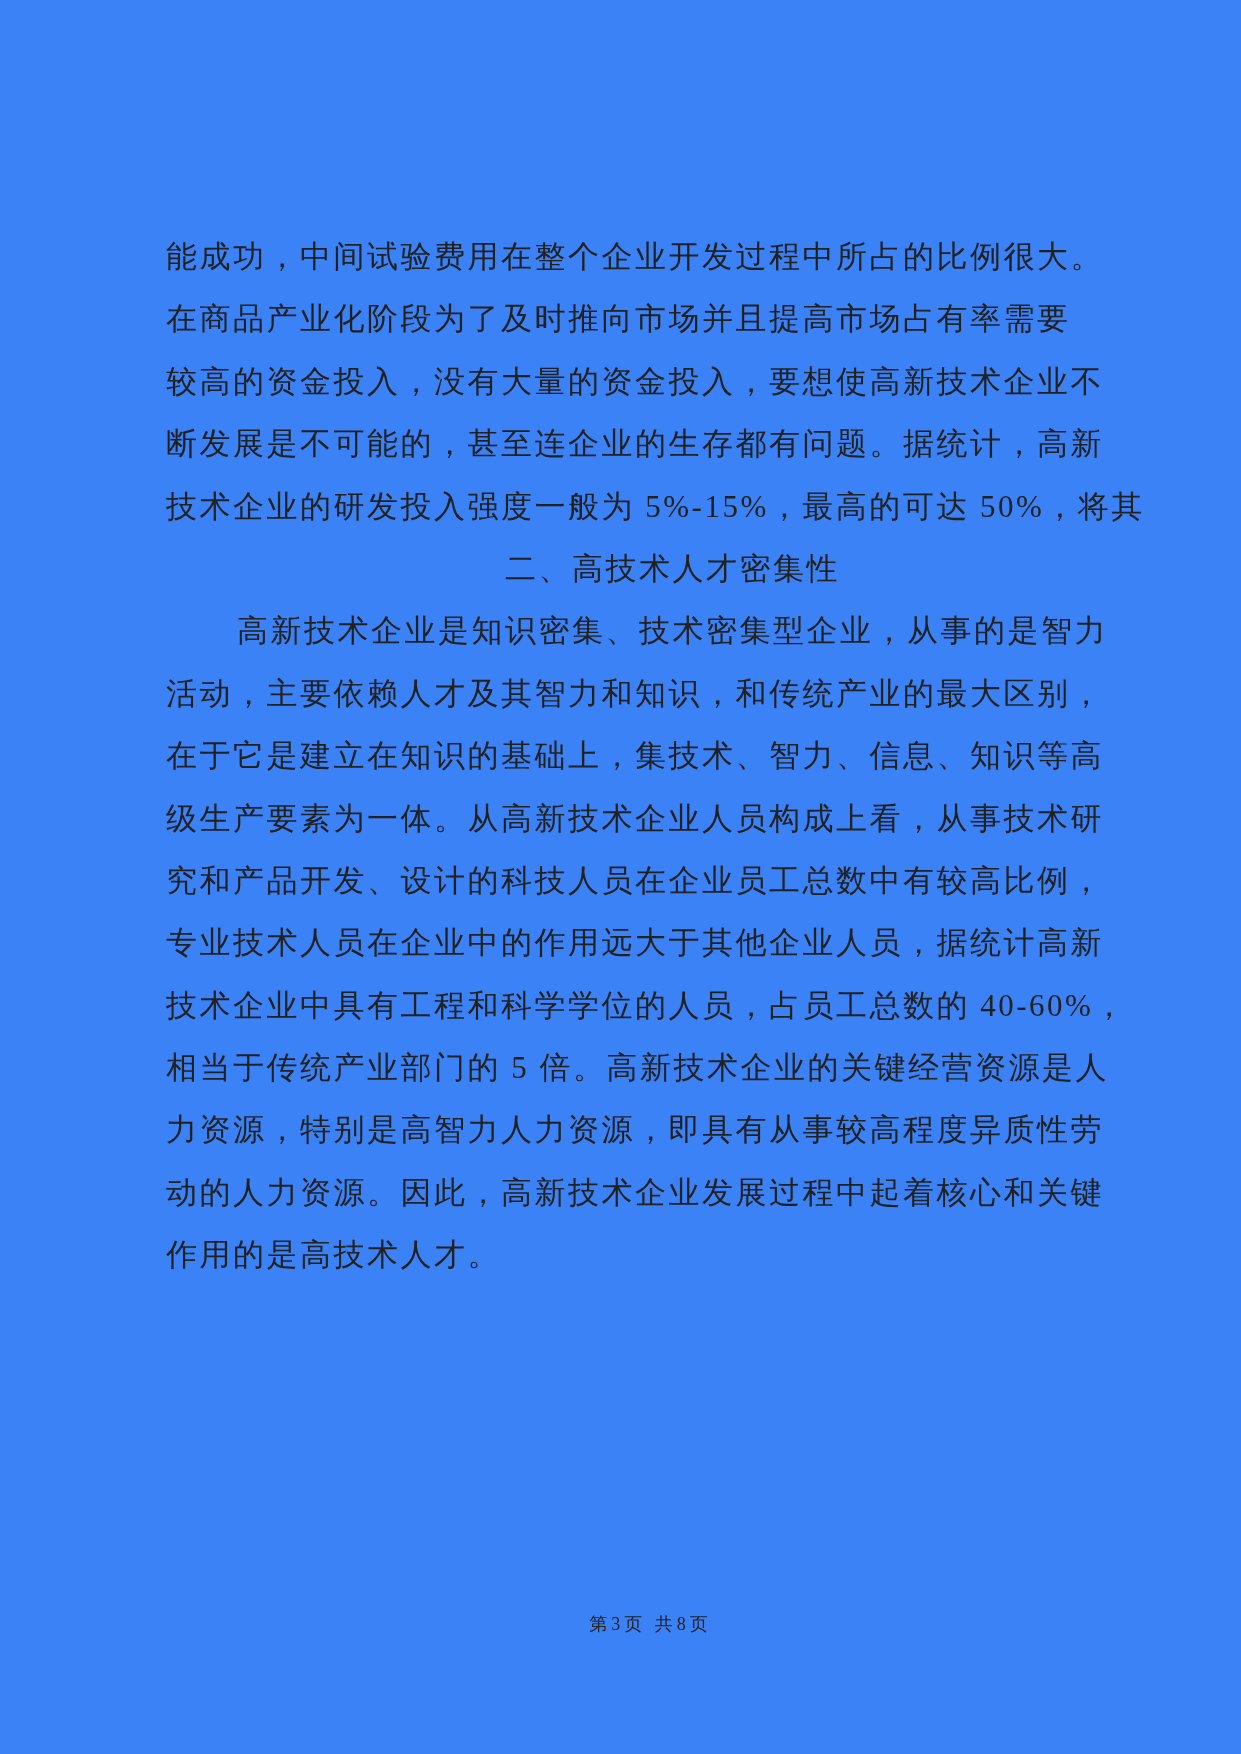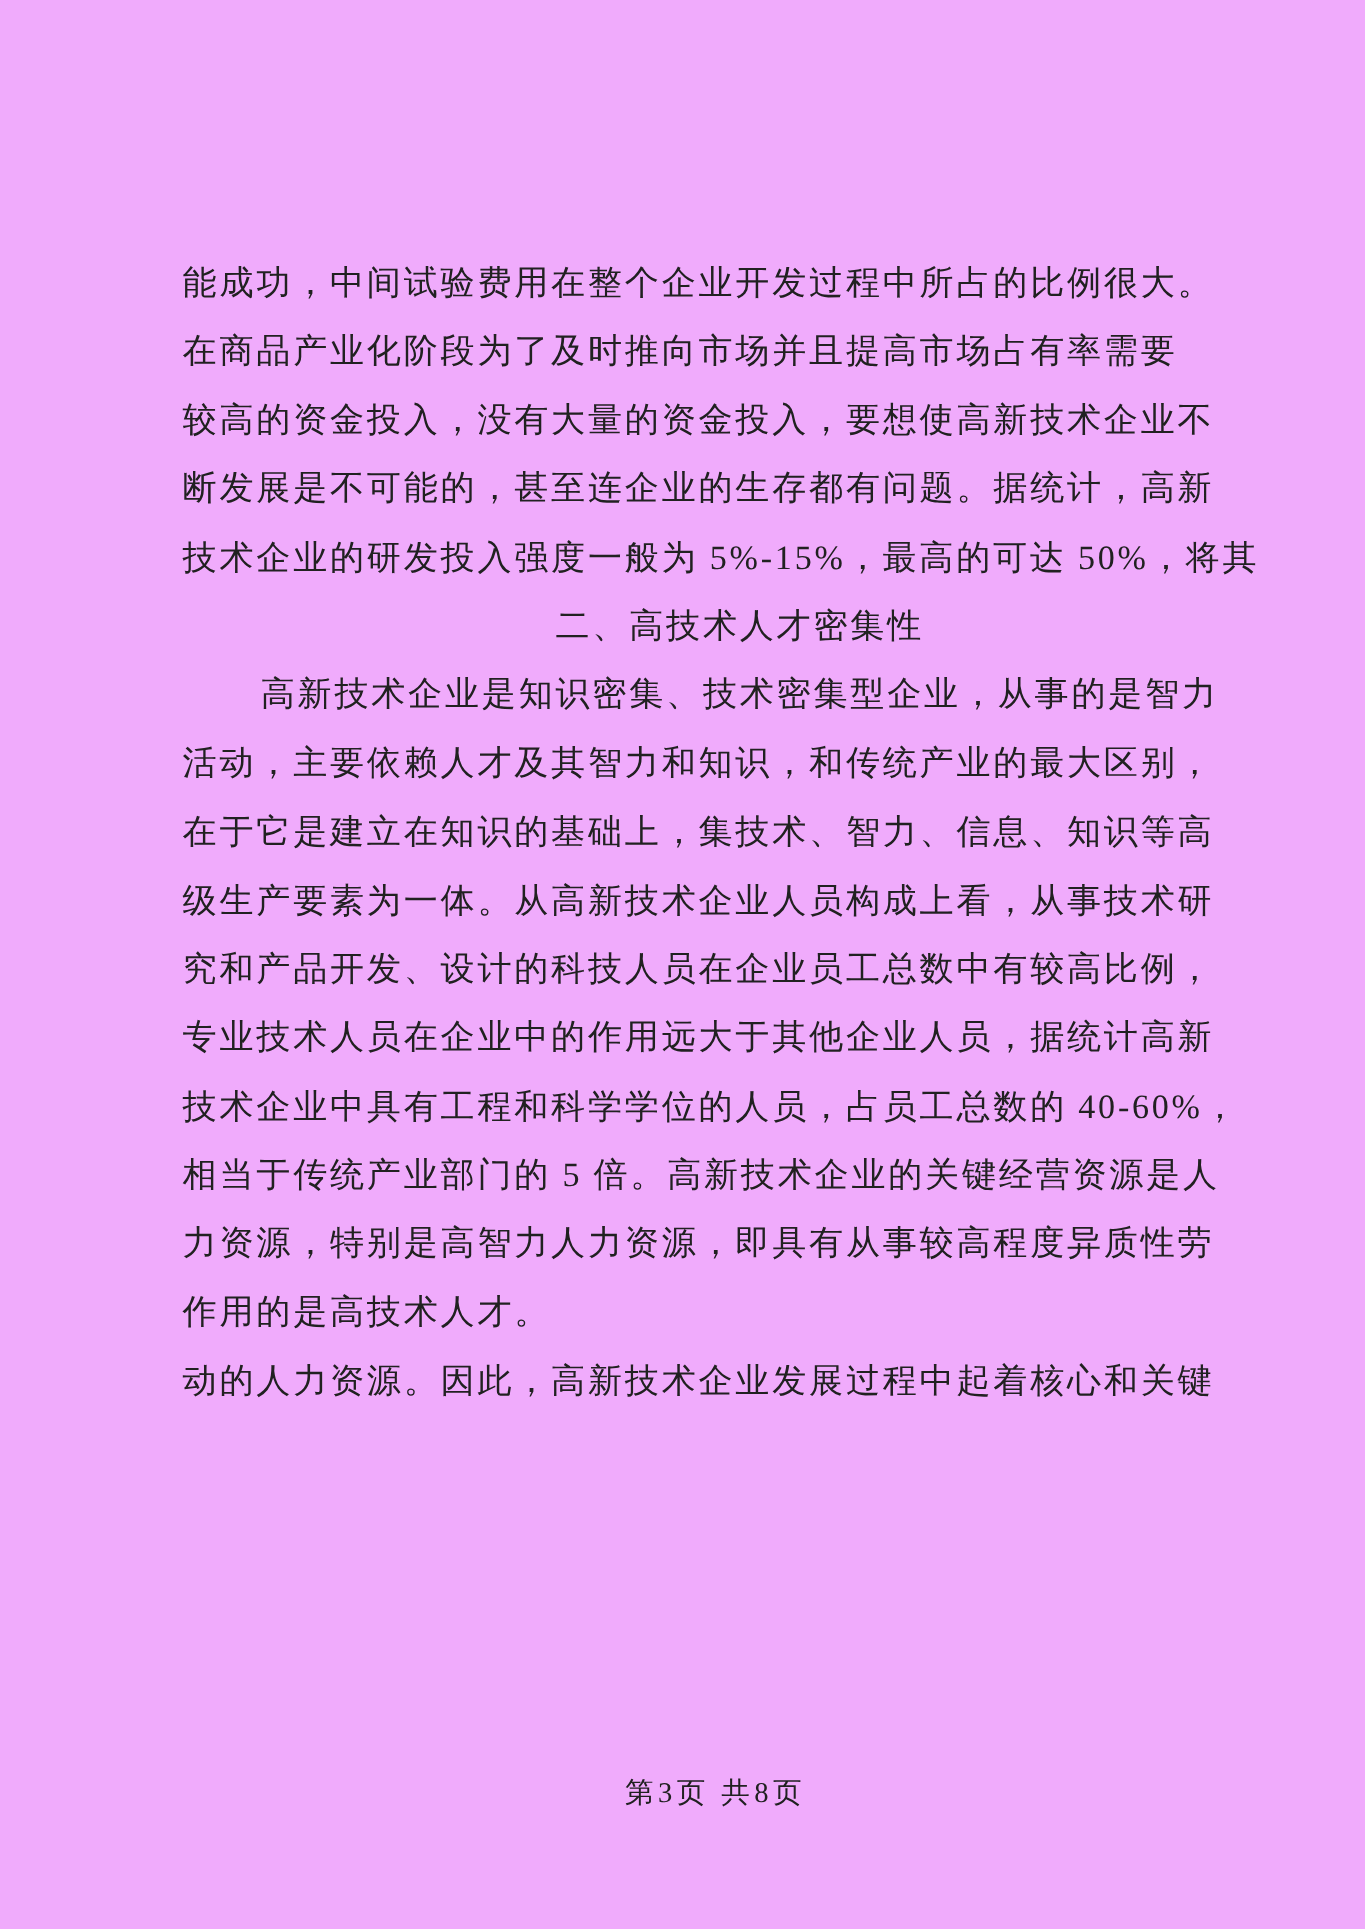--- a/index.html
+++ b/index.html
@@ -4,21 +4,21 @@
 <style>
   html, body {
     margin: 0;
     padding: 0;
     background: #ffffff;
   }
   .page {
     position: relative;
     width: 1241px;
     height: 1754px;
-    background: #f0abfc;
+    background: #3b82f6;
     overflow: hidden;
     font-family: "Liberation Serif", "DejaVu Serif", serif;
     color: #212121;
   }
   .content {
     position: absolute;
     top: 226px;
     left: 166px;
     width: 945px;
   }
@@ -37,21 +37,21 @@
   .footer {
     position: absolute;
     top: 1612px;
     left: 0;
     width: 100%;
     text-align: center;
   }
   .footer-inner {
     position: relative;
     left: 30px;
-    font-size: 26px;
+    font-size: 18px;
     letter-spacing: 4px;
     color: #212121;
   }
 </style>
 </head>
 <body>
 
 <div class="page">
   <div class="content">
     <div class="line">能成功，中间试验费用在整个企业开发过程中所占的比例很大。</div>
@@ -62,20 +62,20 @@
     <div class="line indent">二、高技术人才密集性</div>
     <div class="line indent">高新技术企业是知识密集、技术密集型企业，从事的是智力</div>
     <div class="line">活动，主要依赖人才及其智力和知识，和传统产业的最大区别，</div>
     <div class="line">在于它是建立在知识的基础上，集技术、智力、信息、知识等高</div>
     <div class="line">级生产要素为一体。从高新技术企业人员构成上看，从事技术研</div>
     <div class="line">究和产品开发、设计的科技人员在企业员工总数中有较高比例，</div>
     <div class="line">专业技术人员在企业中的作用远大于其他企业人员，据统计高新</div>
     <div class="line">技术企业中具有工程和科学学位的人员，占员工总数的 40-60%，</div>
     <div class="line">相当于传统产业部门的 5 倍。高新技术企业的关键经营资源是人</div>
     <div class="line">力资源，特别是高智力人力资源，即具有从事较高程度异质性劳</div>
+    <div class="line">动的人力资源。因此，高新技术企业发展过程中起着核心和关键</div>
     <div class="line">作用的是高技术人才。</div>
-    <div class="line">动的人力资源。因此，高新技术企业发展过程中起着核心和关键</div>
   </div>
 
   <div class="footer">
     <span class="footer-inner">第3页 共8页</span>
   </div>
 </div>
 
 </body></html>

